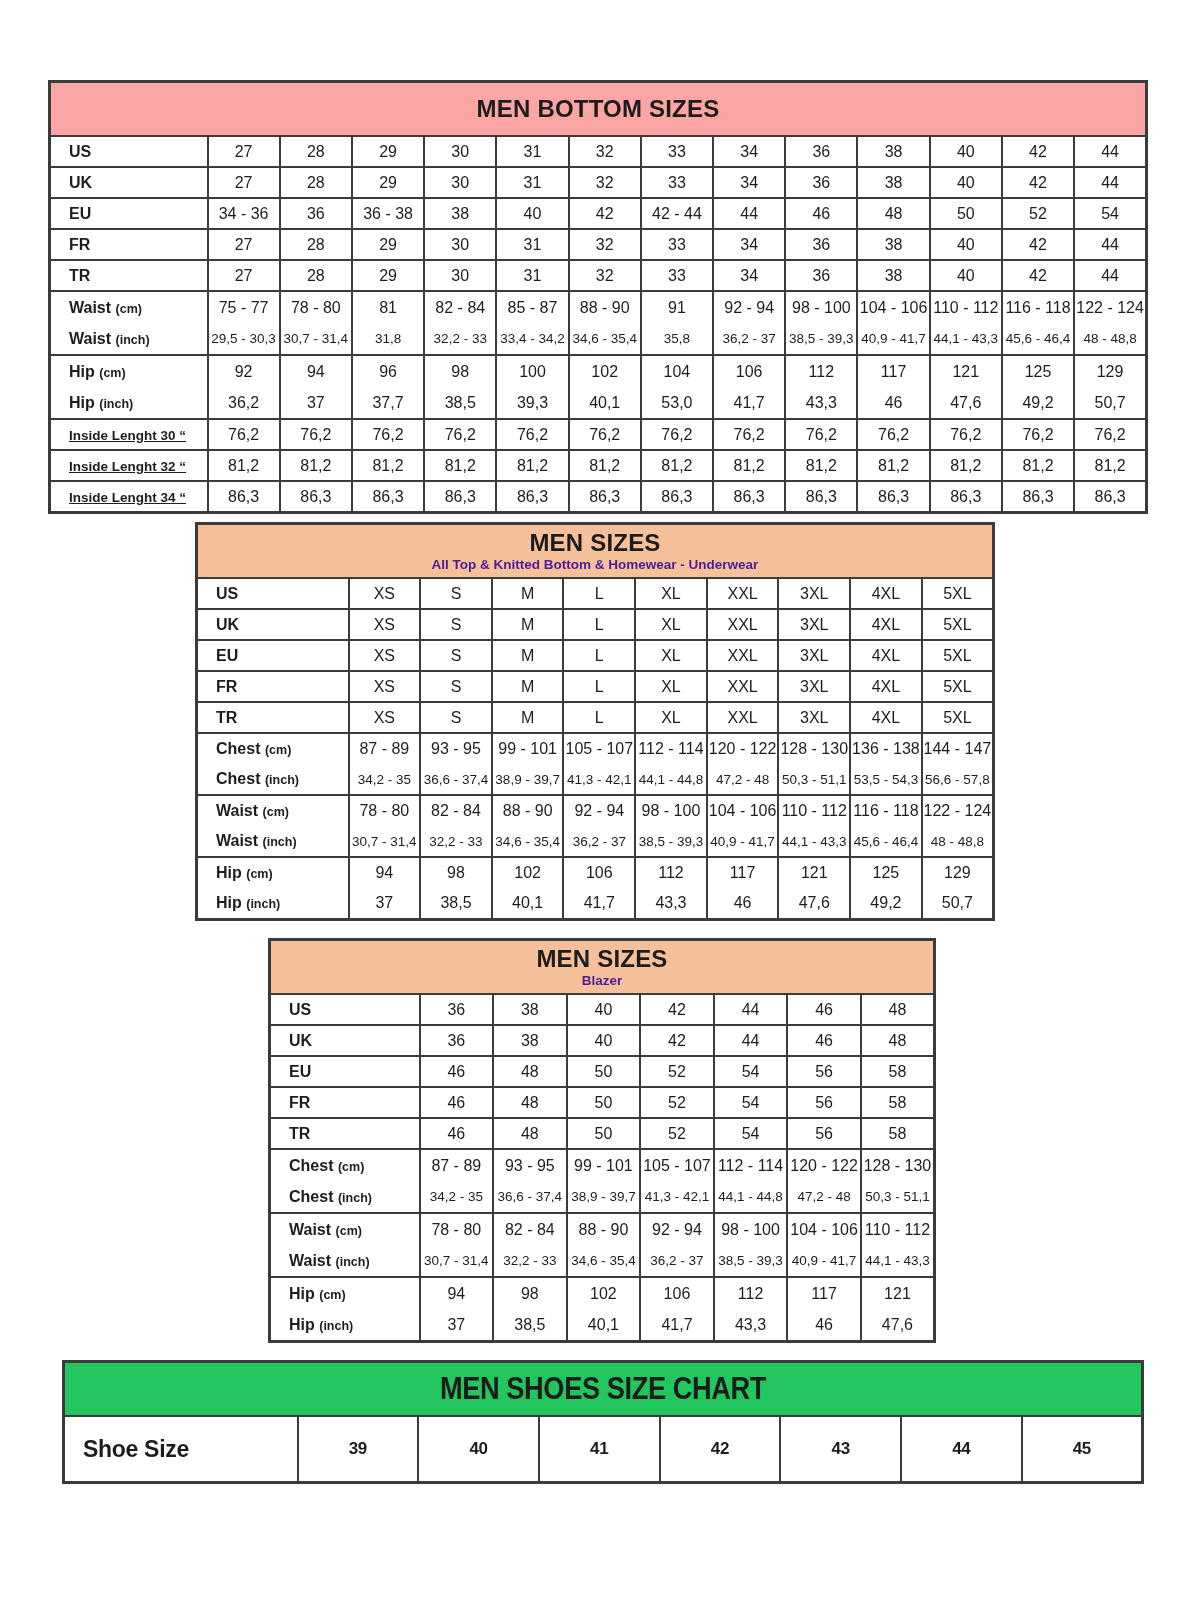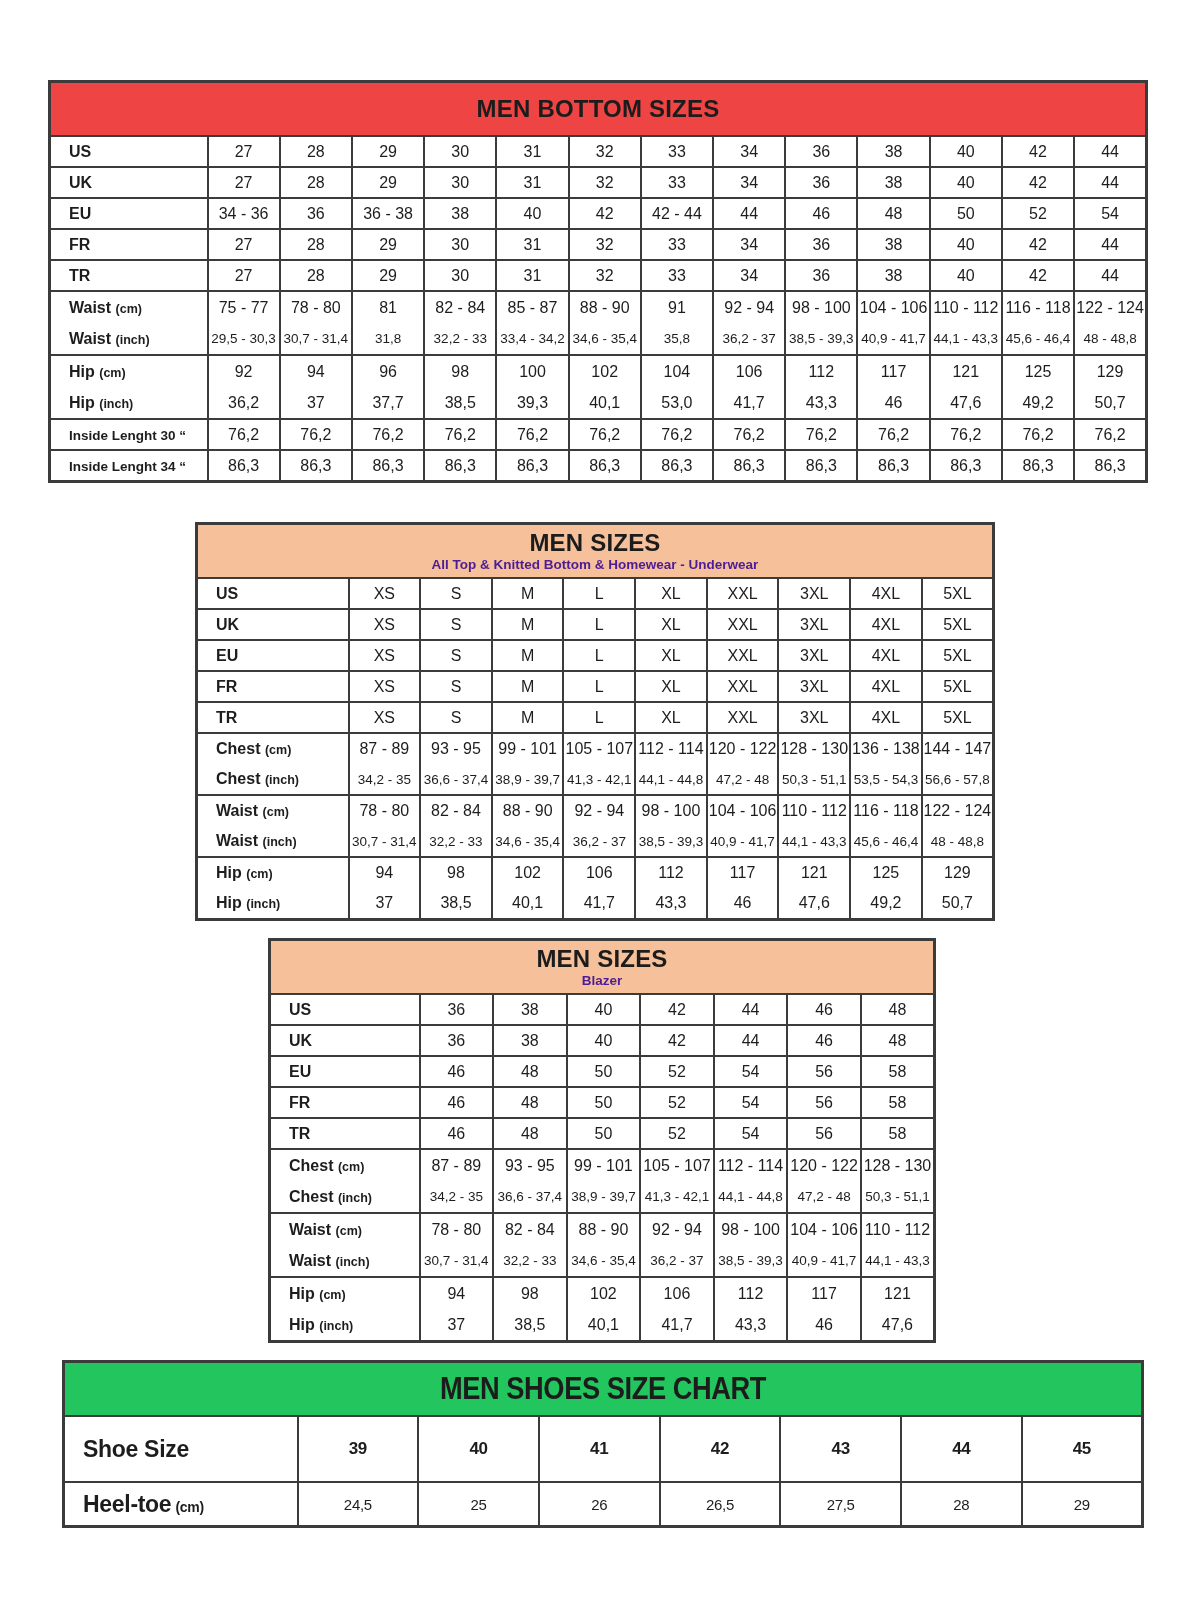--- a/index.html
+++ b/index.html
@@ -65,21 +65,21 @@
   table.size-table tr.merged td { border-top: none; }
 
   
   tr.r-single td { height: 29px; }
   tr.r-grp td    { height: 31px; }
   .t2 tr.r-grp td { height: 30px; }
   tr.small td.data { font-size: 13.5px; }
 
   .lbl  { font-weight: bold; font-size: 16px; }
   .unit { font-weight: bold; font-size: 12.5px; text-align: center; }
-  tr.lbl-sm .lbl { font-size: 13.5px; }
+  tr.lbl-sm .lbl { font-size: 13.5px; text-decoration: underline; }
 
   
   .t4 table.size-table td { letter-spacing: -0.3px; }
   .t4 tr.band td { height: 60px; }
   .t4 .band .title {
     font-size: 31px;
     letter-spacing: -0.5px;
     transform: scaleX(0.88);
   }
   .t4 tr.r-shoe td { height: 64px; font-weight: bold; font-size: 17px; }
@@ -106,21 +106,21 @@
           <col>
           <col>
           <col>
           <col>
           <col>
           <col>
           <col>
         </colgroup>
         <tbody>
           <tr class="band">
-            <td colspan="14" style="background: #ef4444;">
+            <td colspan="14" style="background: #fca5a5;">
               <div class="title">MEN BOTTOM SIZES</div>
             </td>
           </tr>
           <tr class="r-single">
             <td><span class="lbl">US</span></td>
             <td class="data">27</td>
             <td class="data">28</td>
             <td class="data">29</td>
             <td class="data">30</td>
             <td class="data">31</td>
@@ -271,20 +271,36 @@
             <td class="data">76,2</td>
             <td class="data">76,2</td>
             <td class="data">76,2</td>
             <td class="data">76,2</td>
             <td class="data">76,2</td>
             <td class="data">76,2</td>
             <td class="data">76,2</td>
             <td class="data">76,2</td>
           </tr>
           <tr class="r-single lbl-sm">
+            <td><span class="lbl">Inside Lenght 32 “</span></td>
+            <td class="data">81,2</td>
+            <td class="data">81,2</td>
+            <td class="data">81,2</td>
+            <td class="data">81,2</td>
+            <td class="data">81,2</td>
+            <td class="data">81,2</td>
+            <td class="data">81,2</td>
+            <td class="data">81,2</td>
+            <td class="data">81,2</td>
+            <td class="data">81,2</td>
+            <td class="data">81,2</td>
+            <td class="data">81,2</td>
+            <td class="data">81,2</td>
+          </tr>
+          <tr class="r-single lbl-sm">
             <td><span class="lbl">Inside Lenght 34 “</span></td>
             <td class="data">86,3</td>
             <td class="data">86,3</td>
             <td class="data">86,3</td>
             <td class="data">86,3</td>
             <td class="data">86,3</td>
             <td class="data">86,3</td>
             <td class="data">86,3</td>
             <td class="data">86,3</td>
             <td class="data">86,3</td>
@@ -605,26 +621,16 @@
           <tr class="r-single r-shoe">
             <td><span class="lbl">Shoe Size</span></td>
             <td class="data">39</td>
             <td class="data">40</td>
             <td class="data">41</td>
             <td class="data">42</td>
             <td class="data">43</td>
             <td class="data">44</td>
             <td class="data">45</td>
           </tr>
-          <tr class="r-single r-heel">
-            <td><span class="lbl">Heel-toe</span> <span class="unit">(cm)</span></td>
-            <td class="data">24,5</td>
-            <td class="data">25</td>
-            <td class="data">26</td>
-            <td class="data">26,5</td>
-            <td class="data">27,5</td>
-            <td class="data">28</td>
-            <td class="data">29</td>
-          </tr>
         </tbody>
       </table>
   </section>
 </div>
 
 </body></html>

